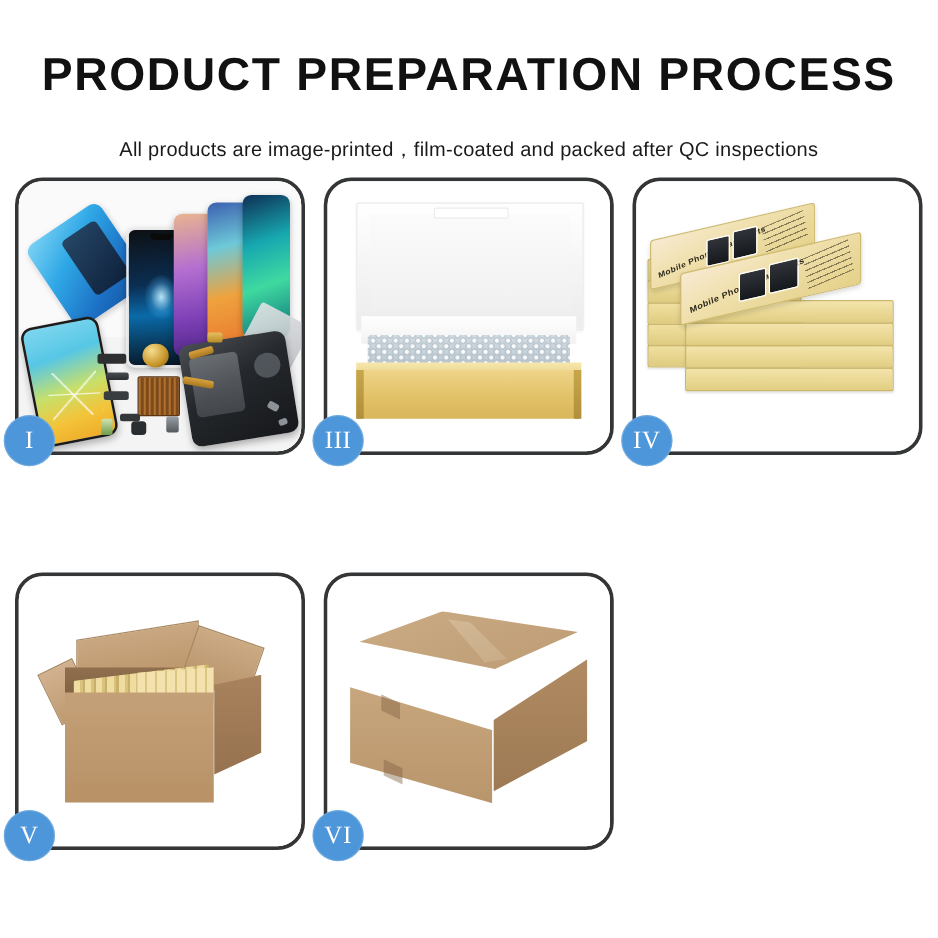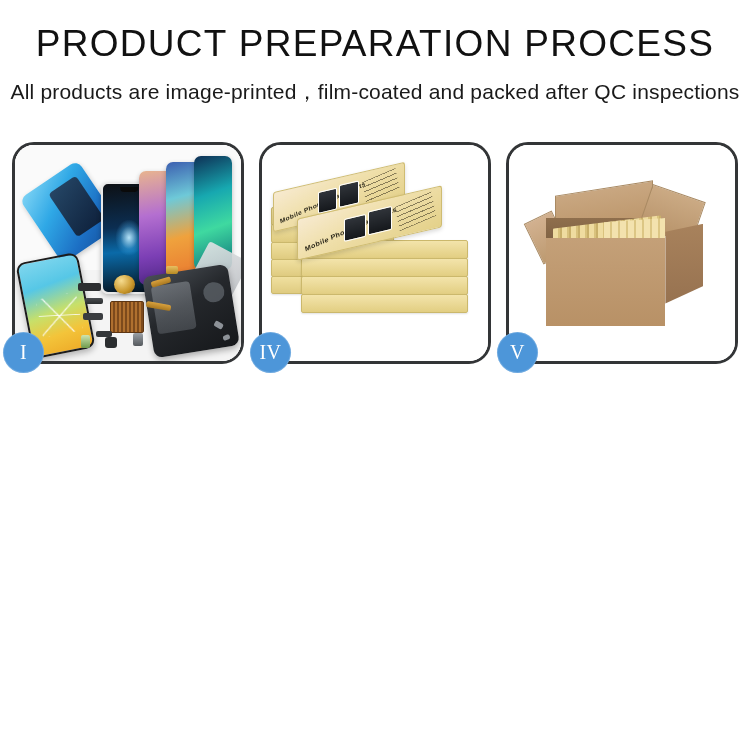--- a/index.html
+++ b/index.html
@@ -9,29 +9,29 @@
     background:#ffffff;
     font-family:"Liberation Sans", sans-serif;
     overflow:hidden;
     position:relative;
   }
   #page{position:relative;width:750px;height:750px;background:#fff;}
 
   
   .header{position:absolute;left:0;top:0;width:750px;text-align:center;}
   .title{
-    margin:0;padding-top:24px;
+    margin:16px;padding-top:24px;
     font-family:"Liberation Sans", sans-serif;
-    font-size:37px;font-weight:400;letter-spacing:1.3px;
+    font-size:37px;font-weight:700;letter-spacing:1.3px;
     color:#111;line-height:1.1;white-space:nowrap;
   }
   .subtitle{
     margin:0;padding-top:13px;
     font-family:"Liberation Sans", sans-serif;
-    font-size:21px;font-weight:400;letter-spacing:.2px;
+    font-size:16px;font-weight:400;letter-spacing:.2px;
     color:#1a1a1a;white-space:nowrap;
   }
 
   
   .grid{
     position:absolute;left:12px;top:142px;
     width:726px;height:552px;
     display:grid;
     grid-template-columns:repeat(3,232px);
     grid-template-rows:repeat(2,222px);
@@ -352,20 +352,32 @@
         <div class="tiny t2"></div>
         <div class="tiny t3"></div>
         <div class="tiny t4"></div>
         <div class="tiny t5"></div>
         <div class="tiny t6"></div>
       </div>
       <div class="badge">I</div>
     </div>
 
 
+    <div class="panel">
+      <div class="panel-inner p3">
+        <div class="lidback">
+          <div class="lidtab"></div>
+        </div>
+        <div class="foam"></div>
+        <div class="traybubble"></div>
+        <div class="boxrim"></div>
+        <div class="boxfront"></div>
+      </div>
+      <div class="badge">III</div>
+    </div>
 
     <div class="panel">
       <div class="panel-inner p4">
         <div class="stackwrap">
           <div class="kbox kL kL1"></div>
           <div class="kbox kL kL2"></div>
           <div class="kbox kL kL3"></div>
           <div class="kbox kL kL4"></div>
           <div class="kbox kL kL5"></div>
 
@@ -401,15 +413,28 @@
           <div class="c-inner"></div>
           <div class="contents"></div>
           <div class="contents2"></div>
           <div class="c-front"></div>
           <div class="c-side"></div>
         </div>
       </div>
       <div class="badge">V</div>
     </div>
 
+    <div class="panel">
+      <div class="panel-inner p6">
+        <div class="scarton">
+          <div class="s-top"></div>
+          <div class="s-tape"></div>
+          <div class="s-front"></div>
+          <div class="s-side"></div>
+          <div class="s-tab1"></div>
+          <div class="s-tab2"></div>
+        </div>
+      </div>
+      <div class="badge">VI</div>
+    </div>
 
   </div>
 </div>
 
 </body></html>

